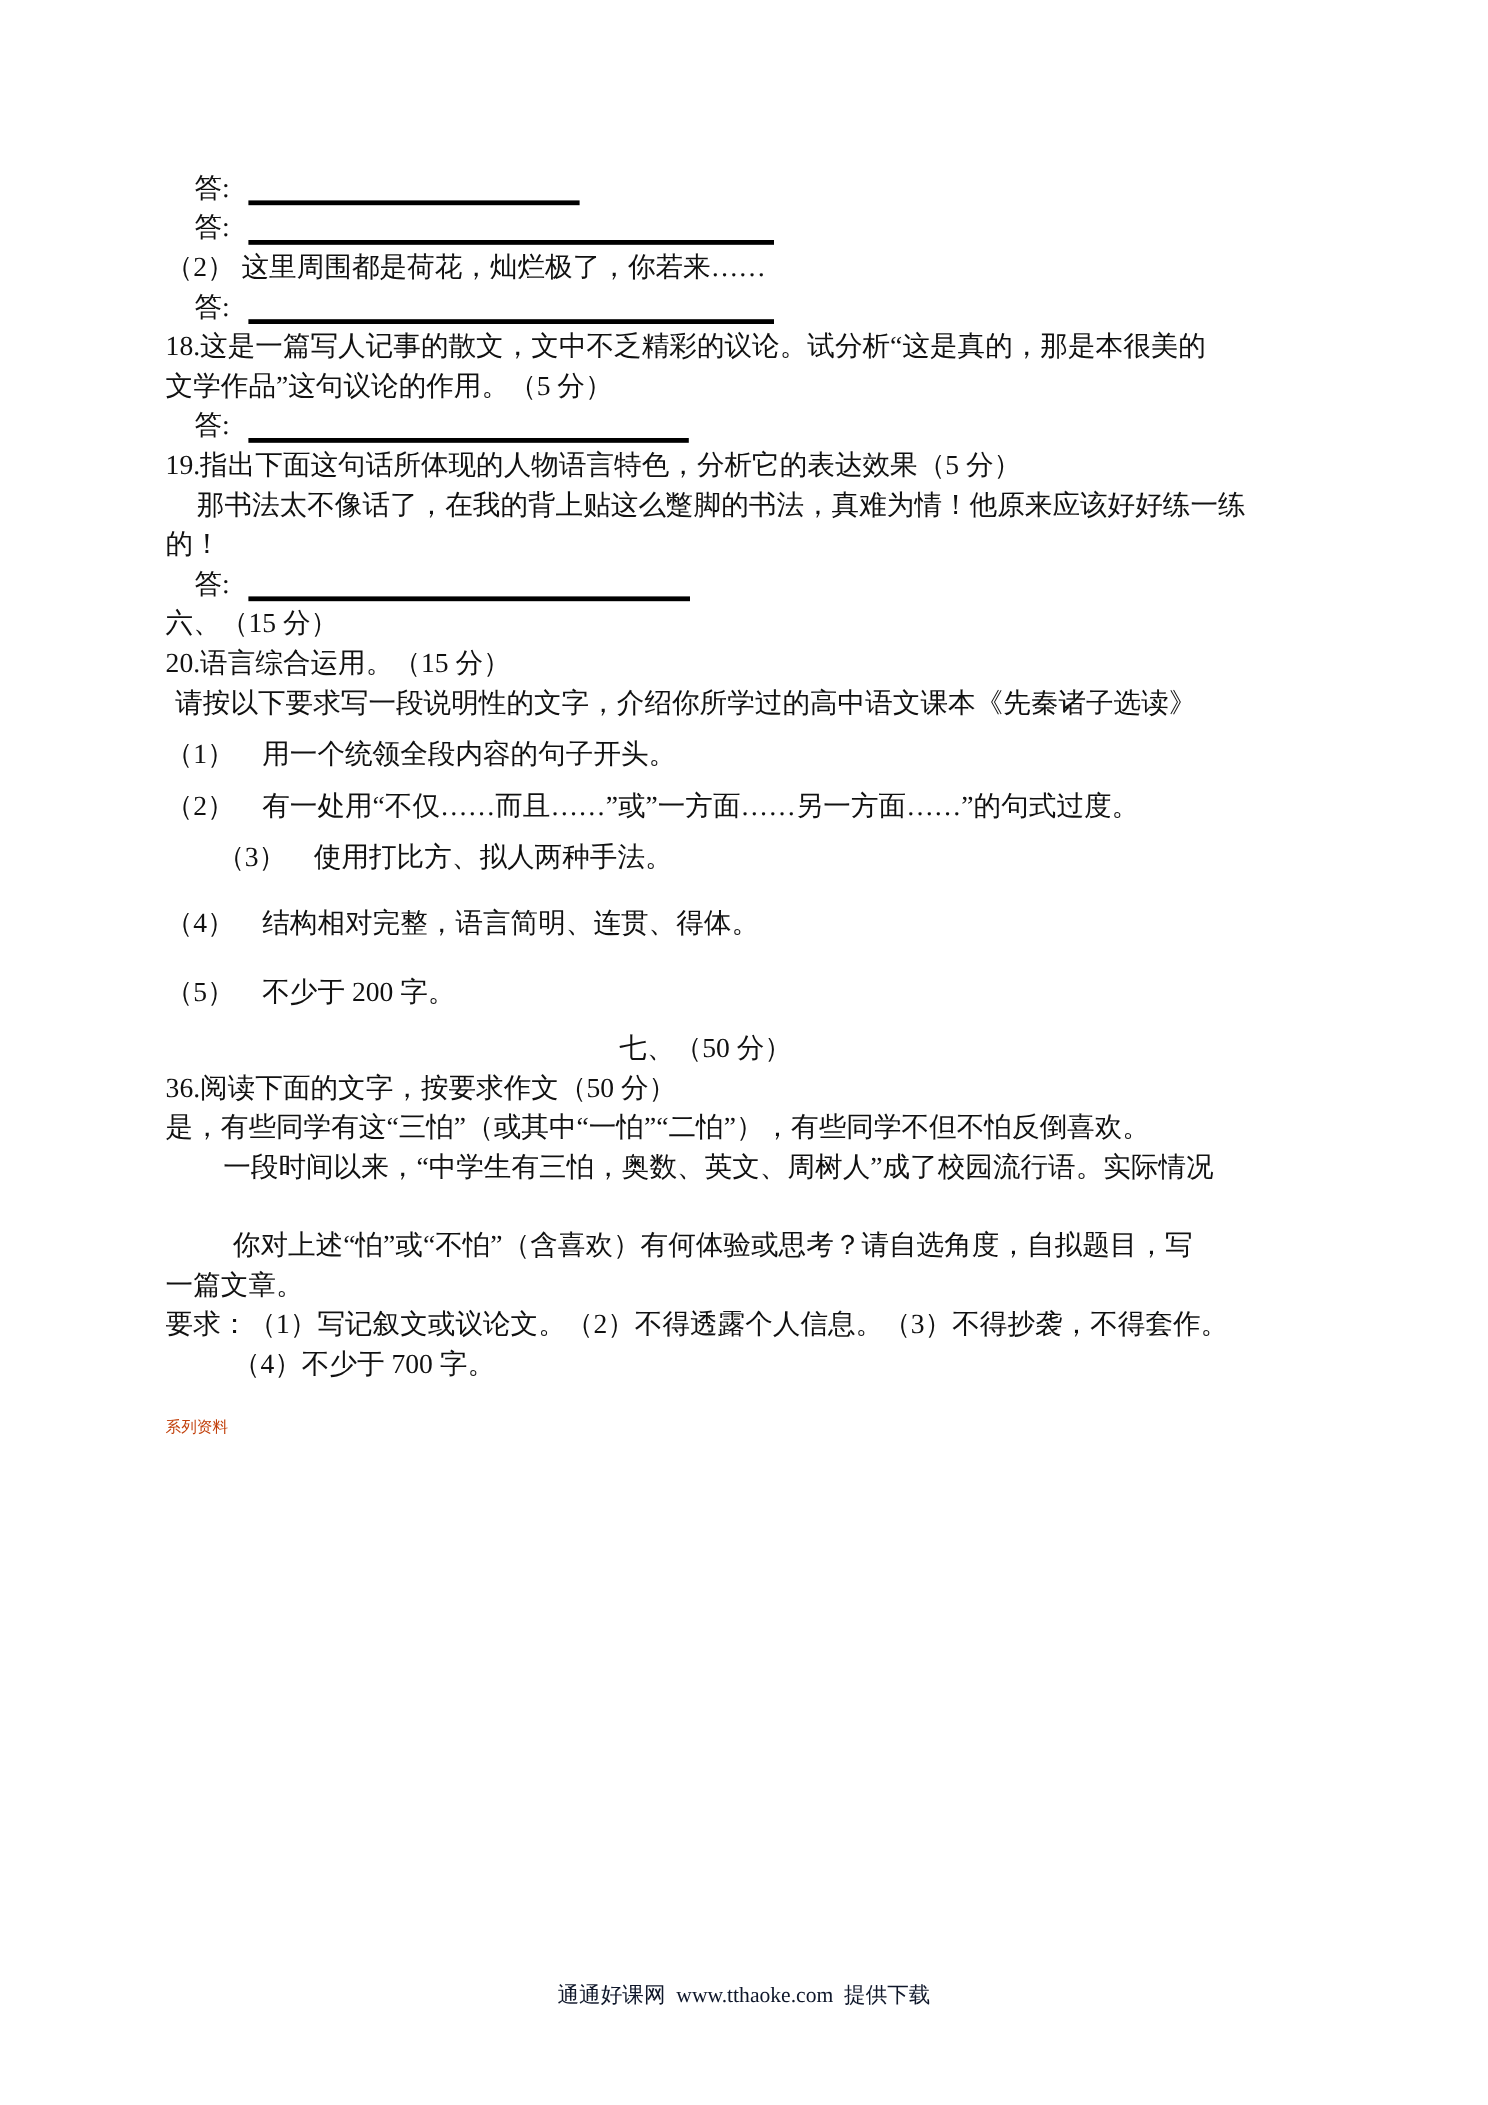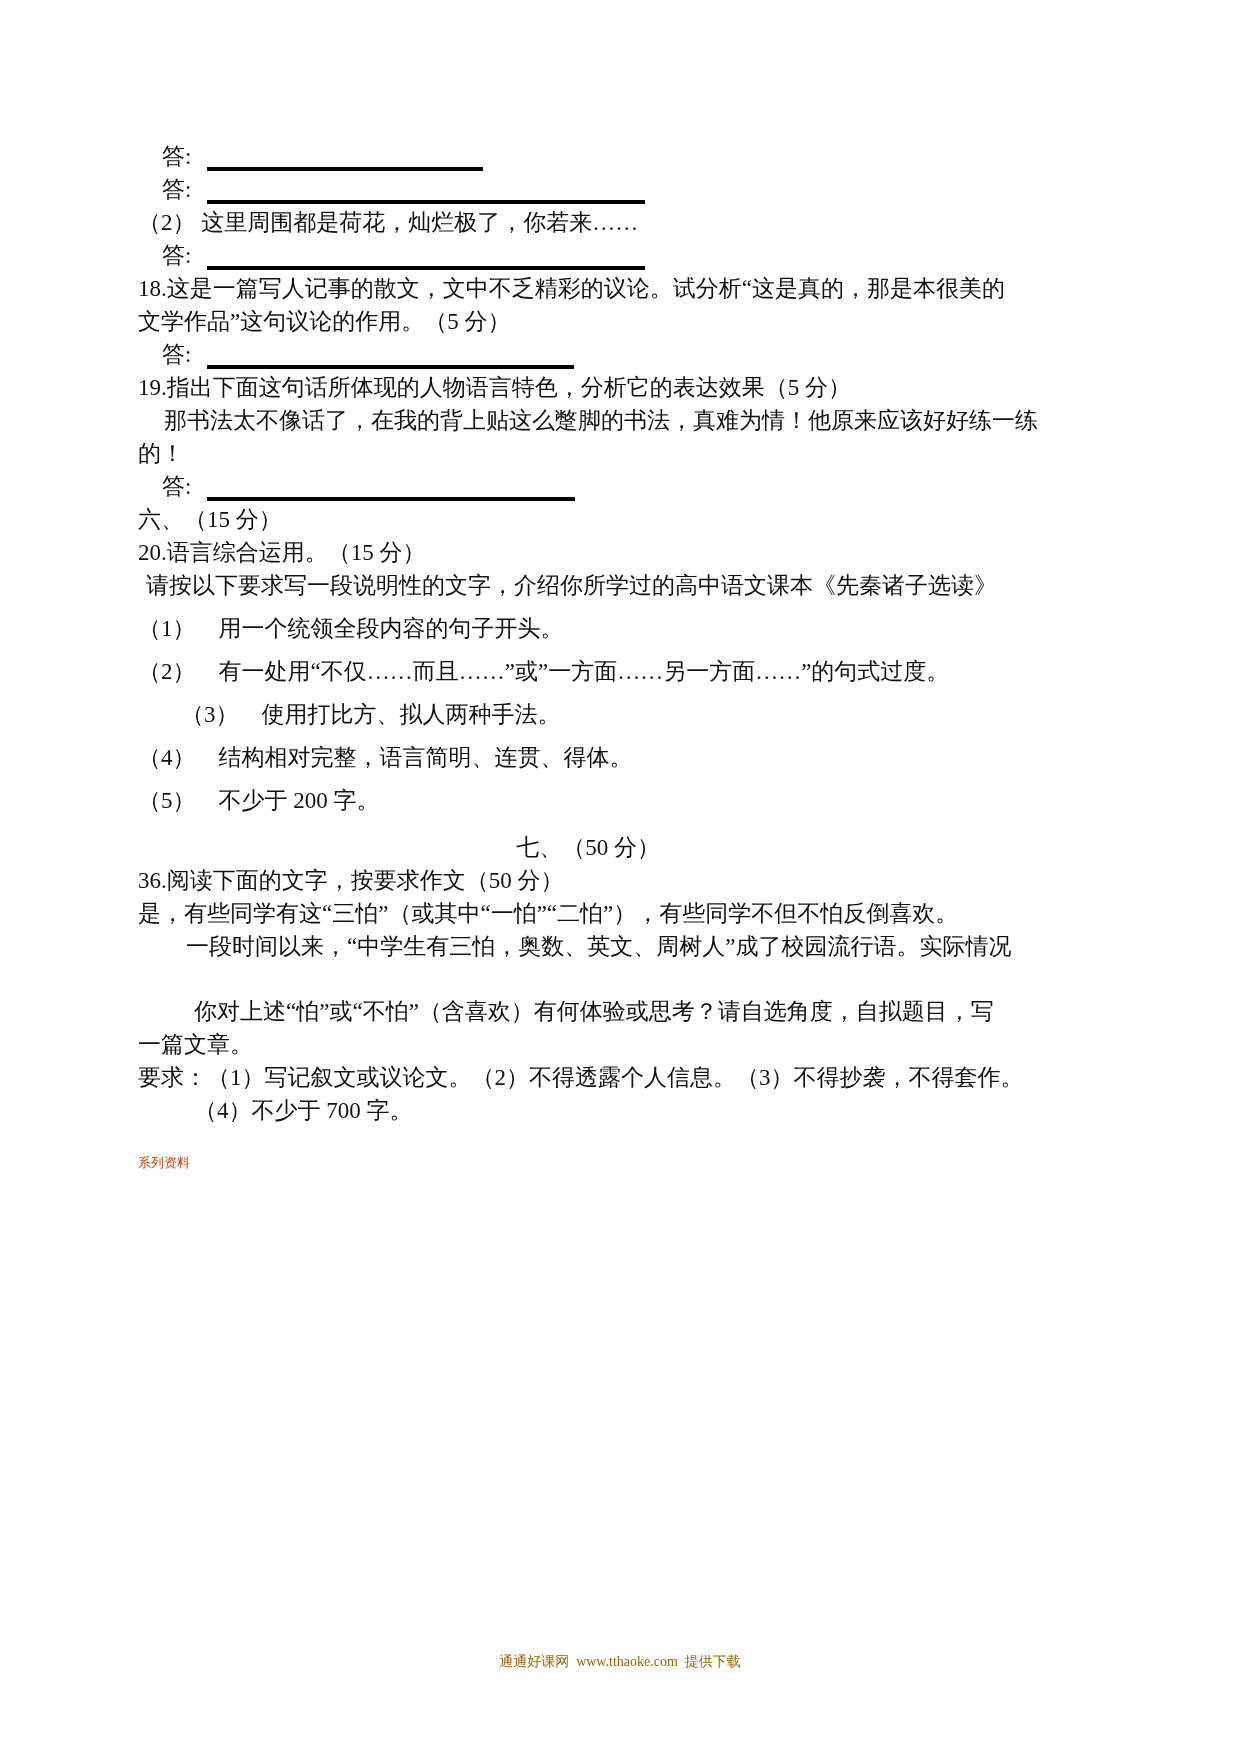--- a/index.html
+++ b/index.html
@@ -44,23 +44,23 @@
     font-size: 13px;
     line-height: 16px;
     font-family: "Liberation Sans", "DejaVu Sans", sans-serif;
   }
   .footer-note {
     position: absolute;
     top: 1650px;
     left: 0;
     width: 100%;
     text-align: center;
-    font-size: 14px;
+    font-size: 18px;
     line-height: 24px;
-    color: #a16207;
+    color: #0f172a;
     white-space: pre;
   }
 </style>
 </head>
 <body>
 
 <div class="page">
   <div class="doc-body" id="doc-body">
       <div class="answer-line"><span>答:</span><span class="answer-underline" style="width: 276px;"></span></div>
       <div class="answer-line"><span>答:</span><span class="answer-underline" style="width: 438px;"></span></div>
@@ -72,22 +72,22 @@
       <div class="line">19.指出下面这句话所体现的人物语言特色，分析它的表达效果（5 分）</div>
       <div class="line" style="padding-left: 26px;">那书法太不像话了，在我的背上贴这么蹩脚的书法，真难为情！他原来应该好好练一练</div>
       <div class="line">的！</div>
       <div class="answer-line"><span>答:</span><span class="answer-underline" style="width: 368px;"></span></div>
       <div class="line">六、（15 分）</div>
       <div class="line">20.语言综合运用。（15 分）</div>
       <div class="line" style="padding-left: 8px;">请按以下要求写一段说明性的文字，介绍你所学过的高中语文课本《先秦诸子选读》</div>
       <div class="line" style="margin-top: 10px;">（1）　用一个统领全段内容的句子开头。</div>
       <div class="line" style="margin-top: 10px;">（2）　有一处用“不仅……而且……”或”一方面……另一方面……”的句式过度。</div>
       <div class="line" style="margin-top: 10px; margin-left: 43px;">（3）　使用打比方、拟人两种手法。</div>
-      <div class="line" style="margin-top: 10px;">（4）　结构相对完整，语言简明、连贯、得体。</div>
-      <div class="line" style="margin-top: 10px;">（5）　不少于 200 字。</div>
+      <div class="line" style="margin-top: 22px;">（4）　结构相对完整，语言简明、连贯、得体。</div>
+      <div class="line" style="margin-top: 24px;">（5）　不少于 200 字。</div>
       <div class="line" style="margin-top: 14px; text-align: center;">七、（50 分）</div>
       <div class="line">36.阅读下面的文字，按要求作文（50 分）</div>
       <div class="line">是，有些同学有这“三怕”（或其中“一怕”“二怕”），有些同学不但不怕反倒喜欢。</div>
       <div class="line" style="padding-left: 48px;">一段时间以来，“中学生有三怕，奥数、英文、周树人”成了校园流行语。实际情况</div>
       <div style="height: 32px;"></div>
       <div class="line" style="padding-left: 56px;">你对上述“怕”或“不怕”（含喜欢）有何体验或思考？请自选角度，自拟题目，写</div>
       <div class="line">一篇文章。</div>
       <div class="line">要求：（1）写记叙文或议论文。（2）不得透露个人信息。（3）不得抄袭，不得套作。</div>
       <div class="line" style="padding-left: 56px;">（4）不少于 700 字。</div>
       <div class="watermark" style="color: #c2410c;">系列资料</div>

